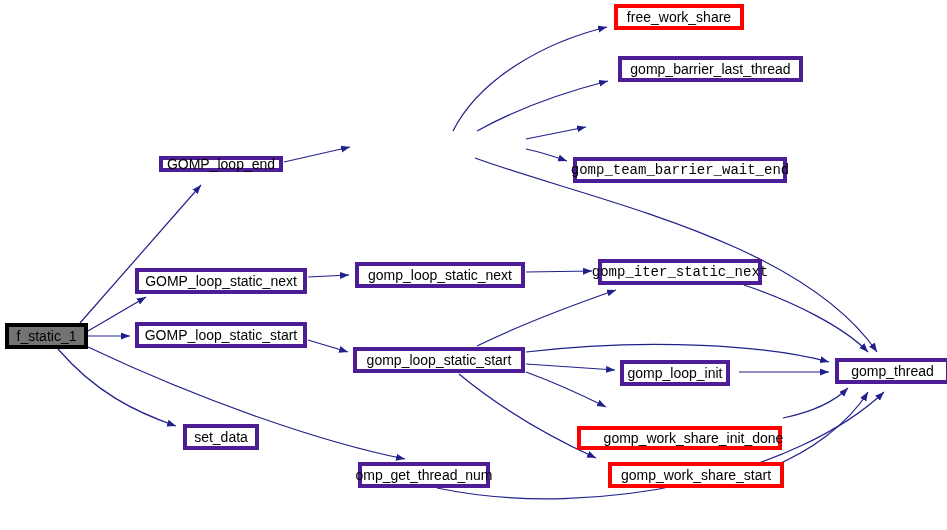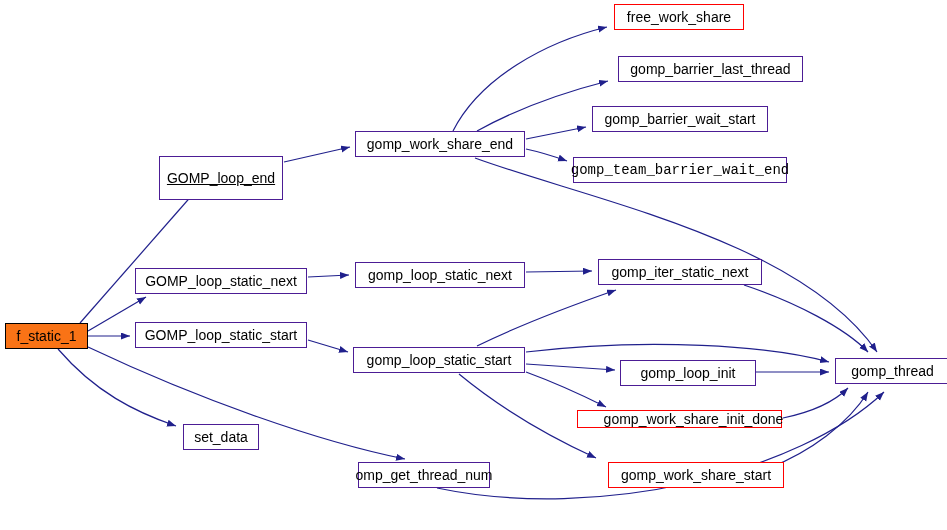--- a/index.html
+++ b/index.html
@@ -3,26 +3,26 @@
 <meta charset="utf-8">
 <style>
   html,body { margin:0; padding:0; background:#ffffff; }
   .stage {
     position:relative; width:947px; height:530px; background:#ffffff;
     font-family:"Liberation Sans", sans-serif; overflow:hidden;
   }
   .edges { position:absolute; left:0; top:0; width:947px; height:530px; }
   .node {
     position:absolute; box-sizing:border-box;
-    background:#ffffff; border:1px solid #4c1d95; color:#000000;
+    background:#ffffff; border:4px solid #4c1d95; color:#000000;
     font-size:14px; text-align:center; white-space:nowrap;
     display:flex; align-items:center; justify-content:center;
     cursor:pointer;
   }
-  .node.root { background:#f97316; border-color:#000000; cursor:default; }
+  .node.root { background:#737373; border-color:#000000; cursor:default; }
   .node.hl   { border-color:#ff0000; }
 </style>
 </head>
 <body>
 
 <div class="stage">
 
   <svg class="edges" width="947" height="530" viewBox="0 0 947 530" fill="none" stroke="#20208c" stroke-width="1.2">
     <defs>
       <marker id="arrow" markerWidth="10" markerHeight="8" refX="9" refY="3.5" orient="auto" markerUnits="userSpaceOnUse">
@@ -50,47 +50,45 @@
     <path d="M 459,374 C 505,412 550,437 596,458" marker-end="url(#arrow)"></path>
     <path d="M 744,285 C 795,302 845,328 868,352" marker-end="url(#arrow)"></path>
     <path d="M 739,372 L 829,372" marker-end="url(#arrow)"></path>
     <path d="M 783,418 C 812,412 834,402 848,388" marker-end="url(#arrow)"></path>
     <path d="M 769,468 C 810,452 848,424 868,392" marker-end="url(#arrow)"></path>
     <path d="M 437,488 C 600,522 800,472 884,392" marker-end="url(#arrow)"></path>
   </svg>
 
   <div class="node root" style="left:5px;   top:323px; width:83px;  height:26px;">f_static_1</div>
 
-  <div class="node" style="left:159px; top:156px; width:124px; height:44px;text-decoration:underline;">GOMP_loop_end</div>
+  <div class="node" style="left:159px; top:156px; width:124px; height:16px;">GOMP_loop_end</div>
 
-  <div class="node" style="left:355px; top:131px; width:170px; height:26px;">gomp_work_share_end</div>
 
   <div class="node hl" style="left:614px; top:4px; width:130px; height:26px;">free_work_share</div>
 
   <div class="node" style="left:618px; top:56px; width:185px; height:26px;">gomp_barrier_last_thread</div>
 
-  <div class="node" style="left:592px; top:106px; width:176px; height:26px;">gomp_barrier_wait_start</div>
 
   <div class="node" style="left:573px; top:157px; width:214px; height:26px;font-family:Liberation Mono, monospace;">gomp_team_barrier_wait_end</div>
 
   <div class="node" style="left:135px; top:268px; width:172px; height:26px;">GOMP_loop_static_next</div>
 
   <div class="node" style="left:355px; top:262px; width:170px; height:26px;">gomp_loop_static_next</div>
 
-  <div class="node" style="left:598px; top:259px; width:164px; height:26px;">gomp_iter_static_next</div>
+  <div class="node" style="left:598px; top:259px; width:164px; height:26px;font-family:Liberation Mono, monospace;">gomp_iter_static_next</div>
 
   <div class="node" style="left:135px; top:322px; width:172px; height:26px;">GOMP_loop_static_start</div>
 
   <div class="node" style="left:353px; top:347px; width:172px; height:26px;">gomp_loop_static_start</div>
 
-  <div class="node" style="left:620px; top:360px; width:136px; height:26px;">gomp_loop_init</div>
+  <div class="node" style="left:620px; top:360px; width:110px; height:26px;">gomp_loop_init</div>
 
   <div class="node" style="left:835px; top:358px; width:115px; height:26px;">gomp_thread</div>
 
-  <div class="node hl" style="left:577px; top:410px; width:205px; height:18px;padding-left:28px;">gomp_work_share_init_done</div>
+  <div class="node hl" style="left:577px; top:426px; width:205px; height:24px;padding-left:28px;">gomp_work_share_init_done</div>
 
   <div class="node hl" style="left:592px; top:462px; width:176px; height:26px;margin-left:16px;">gomp_work_share_start</div>
 
   <div class="node" style="left:183px; top:424px; width:76px; height:26px;">set_data</div>
 
   <div class="node" style="left:358px; top:462px; width:132px; height:26px;">omp_get_thread_num</div>
 
 </div>
 
 </body></html>

